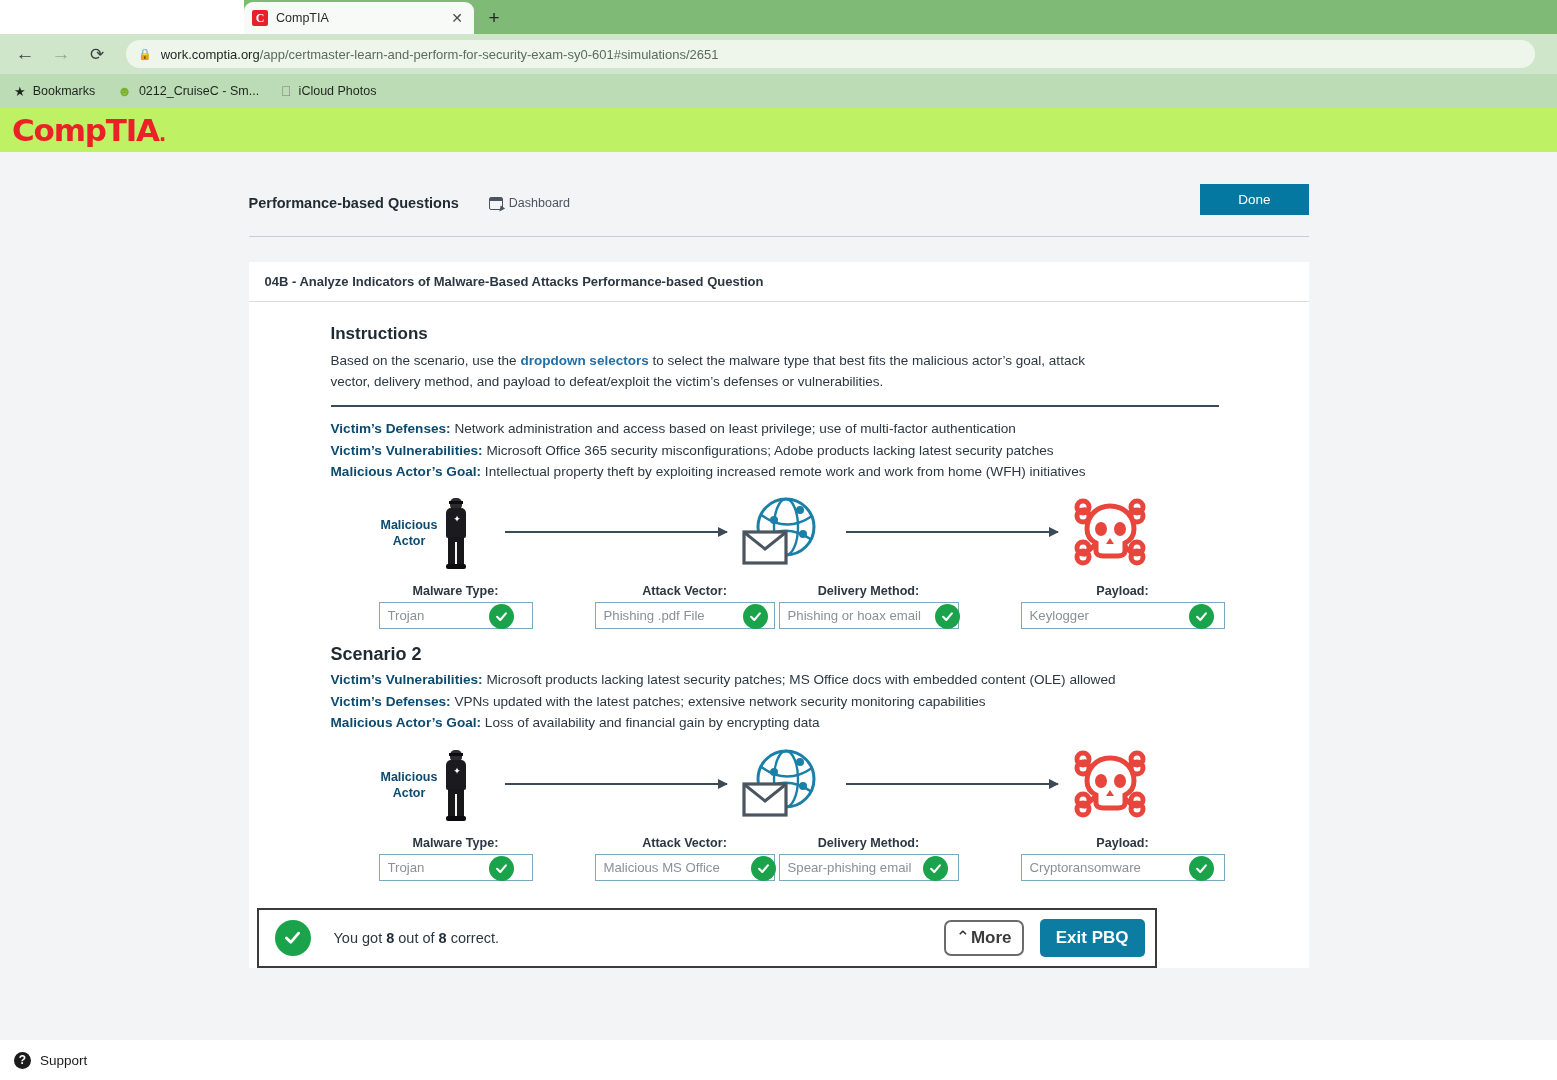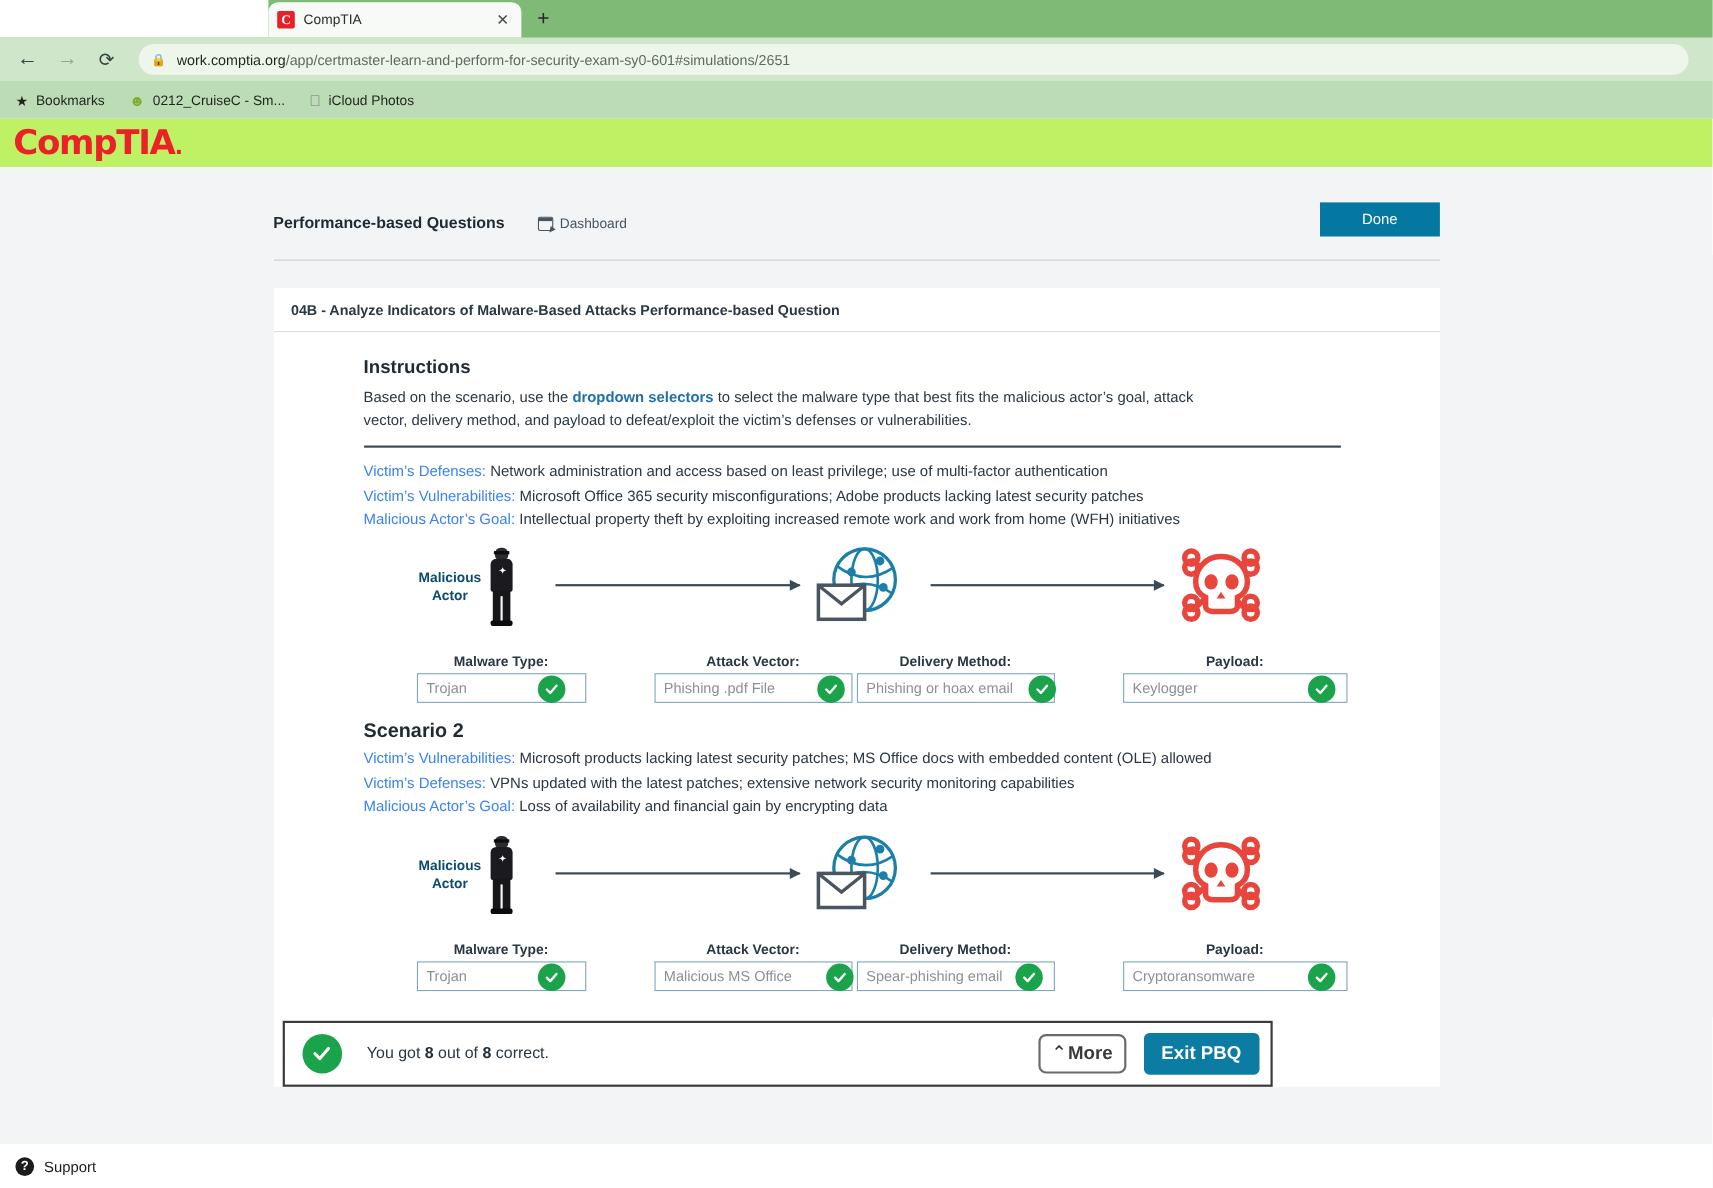--- a/index.html
+++ b/index.html
@@ -114,21 +114,21 @@
   p.instr-text { font-size: 13.5px; color: #2b3742; line-height: 1.52;
     max-width: 760px; }
   p.instr-text b { color: #1f6fa8; }
 
   .hr-thick { height: 2px; background: #3b4a57; margin: 13px 0 11px 0;
     width: 888px; }
 
   h3.scenario { font-size: 18px; color: #1f2a33; font-weight: bold;
     margin-bottom: 4px; }
   .fact { font-size: 13.6px; color: #2b3742; line-height: 1.58; }
-  .fact b { font-weight: normal; color: #3b82f6; }
+  .fact b { font-weight: bold; color: #0c4a6e; }
 
   
   .diagram { position: relative; height: 82px; margin-top: 14px; }
   .actor-group { position: absolute; left: 50px; top: 0; display: flex;
     align-items: center; gap: 4px; }
   .actor-label { font-size: 12.5px; font-weight: bold; color: #0c4a6e;
     text-align: center; line-height: 1.28; }
   .actor-figure { width: 30px; height: 74px; position: relative; }
   .af-head { position:absolute; left: 9px; top: 2px; width: 12px; height: 11px;
     background: #2c2c30; border-radius: 5px 5px 4px 4px; }
@@ -147,21 +147,21 @@
 
   .arrow { position: absolute; height: 2px; background: #3b4a57; top: 35px; }
   .arrow::after { content: ""; position: absolute; right: -1px; top: -4px;
     width: 0; height: 0; border-left: 10px solid #3b4a57;
     border-top: 5px solid transparent; border-bottom: 5px solid transparent; }
 
   .globe-group { position: absolute; left: 405px; top: -2px; width: 86px; height: 80px; }
   .skull-group { position: absolute; left: 740px; top: 0px; width: 80px; height: 72px; }
 
   
-  .fields { position: relative; height: 52px; margin-top: 16px; }
+  .fields { position: relative; height: 52px; margin-top: 6px; }
   .field { position: absolute; }
   .field-label { font-size: 12.6px; font-weight: bold; color: #2b3742;
     text-align: center; margin-bottom: 4px; }
   .field-box { position: relative; height: 27px; border: 1px solid #7ba8bd;
     background: #ffffff; display: flex; align-items: center;
     padding: 0 8px; }
   .field-value { font-size: 13.2px; color: #8a9196; white-space: nowrap;
     overflow: hidden; }
   .check {
     position: absolute; width: 25px; height: 25px; border-radius: 50%;

